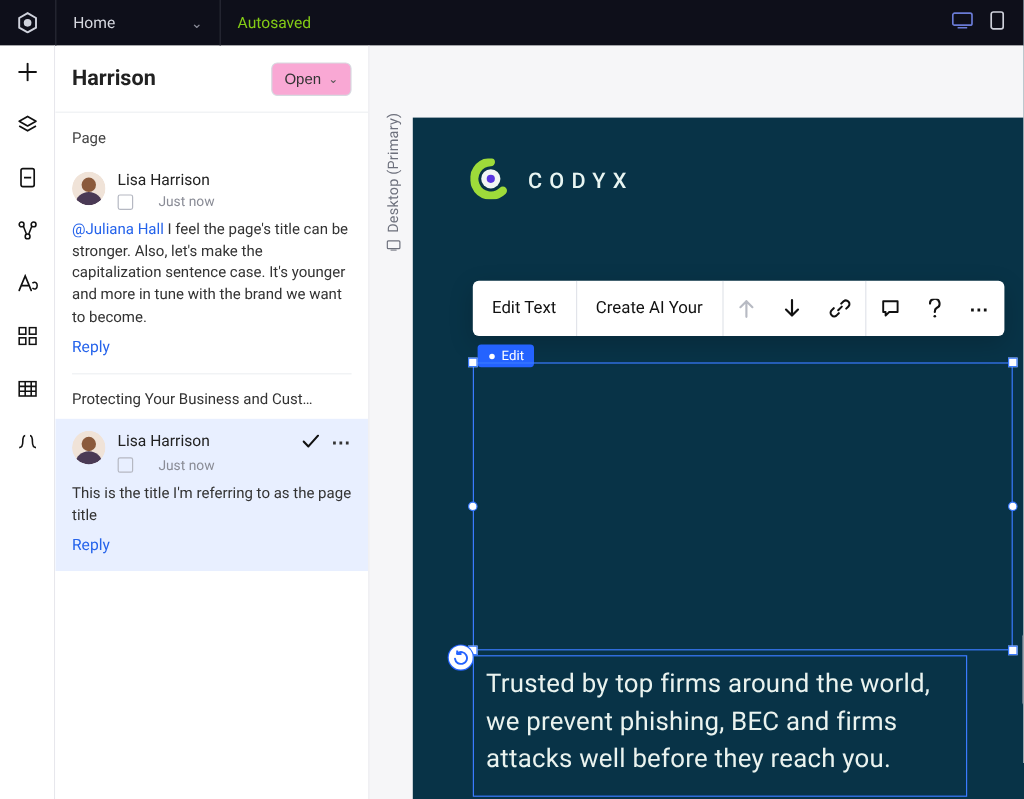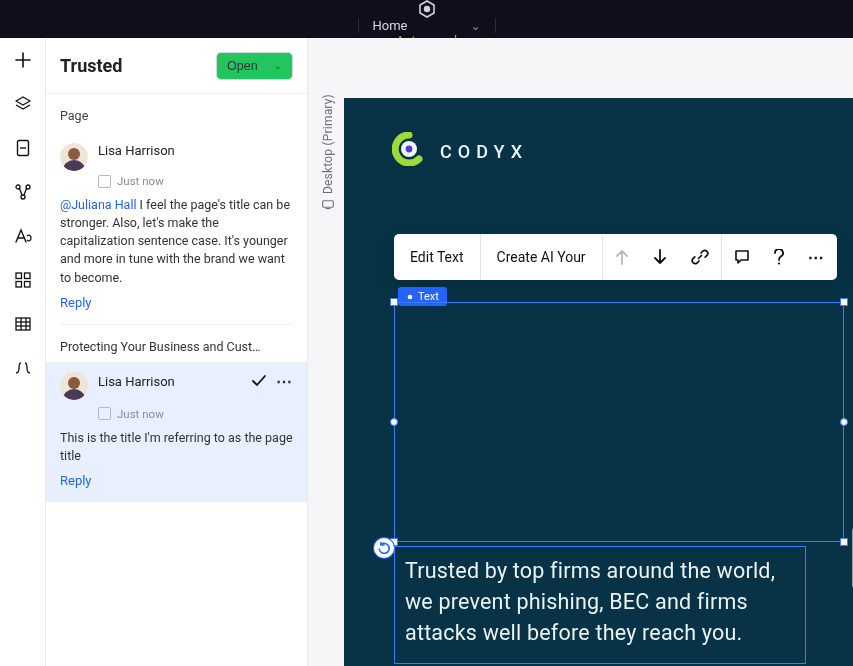--- a/index.html
+++ b/index.html
@@ -1,49 +1,49 @@
 <!DOCTYPE html>
 <html><head>
 <meta charset="utf-8">
 <style>
   * { box-sizing: border-box; margin: 0; padding: 0; }
   html, body { height: 100%; font-family: -apple-system, BlinkMacSystemFont, "Segoe UI", Roboto, Helvetica, Arial, sans-serif; color: #111; }
   body { width: 853px; height: 666px; overflow: hidden; background: #fff; }
 
   
-  .topbar { height: 38px; background: #0e0f1a; color: #d6d8e0; display: flex; align-items: center; font-size: 13px; flex-direction: column; }
+  .topbar { height: 38px; background: #0e0f1a; color: #d6d8e0; display: flex; align-items: center; font-size: 13px; }
   .topbar .logo-box { width: 46px; height: 38px; display: flex; align-items: center; justify-content: center; }
   .topbar .home { width: 138px; height: 38px; border-left: 1px solid #2a2b36; border-right: 1px solid #2a2b36; display: flex; align-items: center; padding: 0 14px; justify-content: space-between; position: relative; }
   .topbar .autosaved { padding: 0 14px; color: #84cc16; }
   .topbar .right { margin-left: auto; display: flex; align-items: center; gap: 14px; padding-right: 16px; }
   .topbar .home .chev { color: #8b8d99; font-size: 12px; }
 
   
   .main { display: flex; height: calc(100% - 38px); }
 
   
   .rail { width: 46px; border-right: 1px solid #e7e7ec; background: #fff; display: flex; flex-direction: column; align-items: center; padding-top: 12px; gap: 24px; }
   .rail .rail-icon { width: 20px; height: 20px; display: flex; align-items: center; justify-content: center; color: #111; }
 
   
   .panel { width: 262px; border-right: 1px solid #e7e7ec; background: #fff; display: flex; flex-direction: column; overflow: hidden; }
   .panel-header { height: 56px; display: flex; align-items: center; justify-content: space-between; padding: 0 14px; border-bottom: 1px solid #eef0f3; }
   .panel-title { font-size: 18px; font-weight: 700; color: #222; }
-  .open-btn { border: 1px solid #d7d9e0; background: #22c55e; border-radius: 5px; padding: 6px 10px; font-size: 12.5px; color: #333; display: flex; align-items: center; gap: 16px; cursor: pointer; }
+  .open-btn { border: 1px solid #d7d9e0; background: #f9a8d4; border-radius: 5px; padding: 6px 10px; font-size: 12.5px; color: #333; display: flex; align-items: center; gap: 6px; cursor: pointer; }
 
   .panel-body { padding: 14px 14px 0 14px; overflow-y: auto; }
   .section-label { font-size: 12.5px; color: #444; margin-bottom: 10px; }
 
   .comment { padding: 10px 0 14px 0; border-bottom: 1px solid #eef0f3; }
   .comment:last-child { border-bottom: none; }
   .comment-head { display: flex; align-items: flex-start; gap: 10px; }
   .avatar { width: 28px; height: 28px; border-radius: 50%; flex-shrink: 0; overflow: hidden; }
   .name-row { display: flex; align-items: center; gap: 8px; width: 100%; }
   .name-row .user { font-size: 13px; color: #222; }
-  .meta-row { display: flex; align-items: center; gap: 6px; margin-top: 16px; }
+  .meta-row { display: flex; align-items: center; gap: 21px; margin-top: 3px; }
   .meta-row .cb { width: 13px; height: 13px; border: 1px solid #b5b8c2; border-radius: 2px; }
   .meta-row .time { font-size: 11.5px; color: #8a8c96; }
   .comment-body { font-size: 12.5px; color: #333; line-height: 1.45; margin-top: 8px; }
   .mention { color: #2563eb; }
   .reply { color: #2563eb; font-size: 13px; margin-top: 8px; cursor: pointer; }
 
   .thread-title { font-size: 12.5px; color: #333; padding: 14px 0 8px 0; white-space: nowrap; overflow: hidden; text-overflow: ellipsis; }
 
   .comment.selected { background: #e8efff; margin-left: -14px; margin-right: -14px; padding-left: 14px; padding-right: 14px; border-bottom: none; }
   .head-icons { margin-left: auto; display: flex; align-items: center; gap: 10px; color: #333; }
@@ -166,21 +166,21 @@
     </div>
     <div class="rail-icon">
       <svg width="16" height="14" viewBox="0 0 16 14">
           <path d="M6 2C4 2 4 5 4 7s0 5-3 5M10 2c2 0 2 3 2 5s0 5 3 5" fill="none" stroke="#111" stroke-width="1.3"></path>
         </svg>
     </div>
   </div>
 
   <div class="panel">
     <div class="panel-header">
-      <div class="panel-title">Trusted</div>
+      <div class="panel-title">Harrison</div>
       <button class="open-btn">
         <span>Open</span>
         <span style="font-size:10px;color:#555;">⌄</span>
       </button>
     </div>
     <div class="panel-body">
       <div class="section-label">Page</div>
 
       <div class="comment">
         <div class="comment-head">
@@ -310,21 +310,21 @@
               <circle cx="5" cy="14.5" r="1.1" fill="#111"></circle>
             </svg>
         </div>
         <div class="tb-icon" style="font-weight:700;letter-spacing:1px;">⋯</div>
       </div>
 
       <div class="badge-text">
         <svg width="8" height="8" viewBox="0 0 8 8">
             <circle cx="4" cy="4" r="2.3" fill="#fff"></circle>
           </svg>
-        <span>Text</span>
+        <span>Edit</span>
       </div>
 
 
       <div class="sel-box">
         <div class="handle tl"></div>
         <div class="handle tr"></div>
         <div class="handle bl"></div>
         <div class="handle br"></div>
         <div class="handle ml"></div>
         <div class="handle mr"></div>

